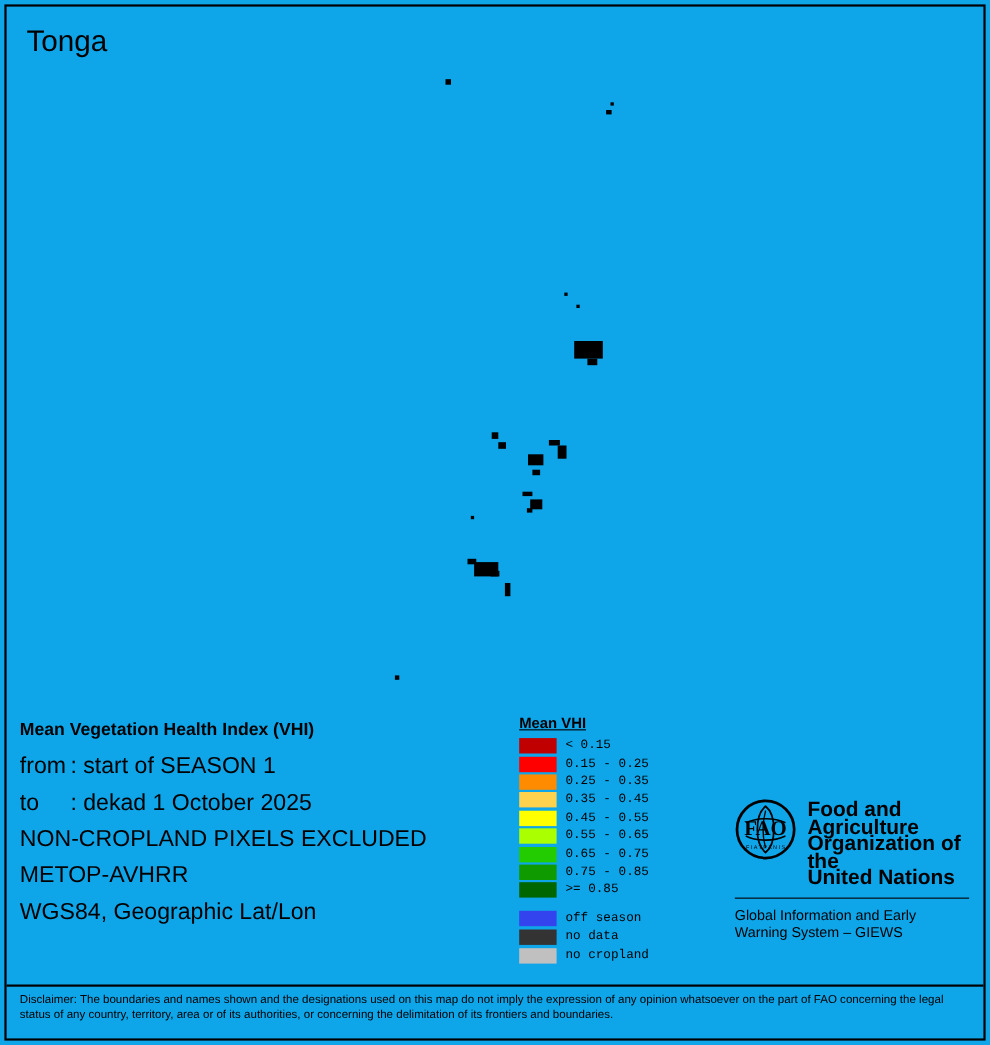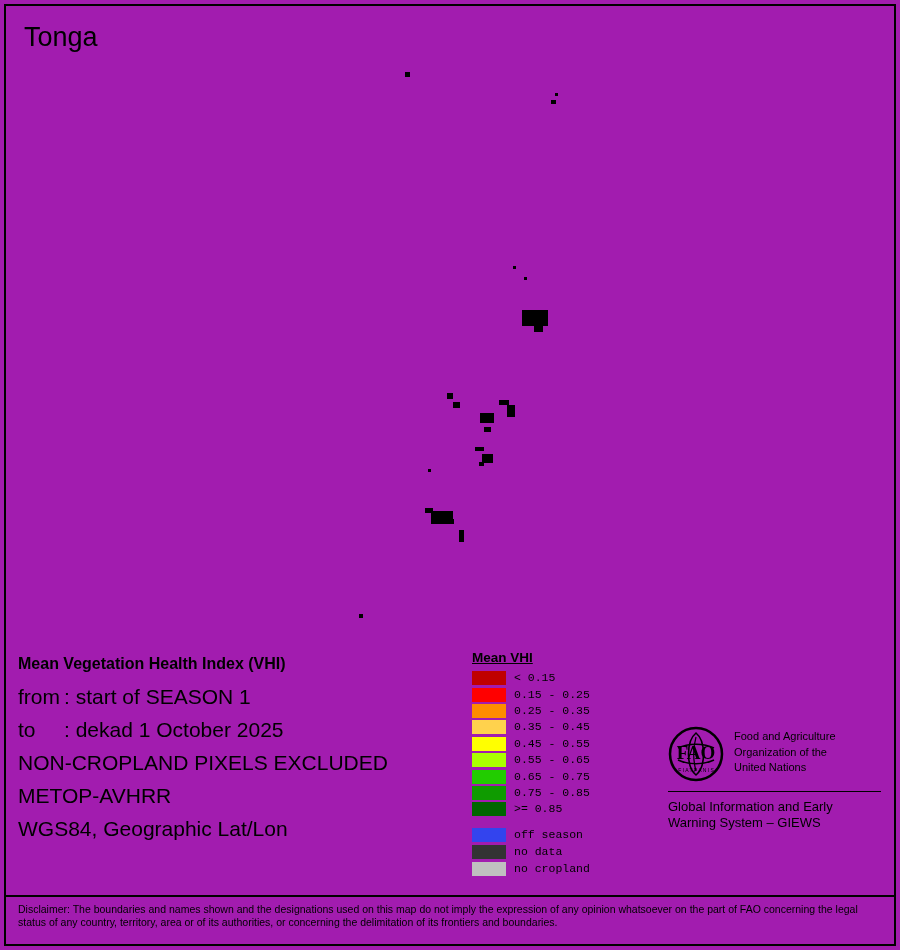--- a/index.html
+++ b/index.html
@@ -7,21 +7,21 @@
     padding: 0;
     background: #ffffff;
   }
   body {
     font-family: "Liberation Sans", sans-serif;
   }
   #page {
     position: relative;
     width: 900px;
     height: 950px;
-    background: #a21caf;
+    background: #0ea5e9;
     box-sizing: border-box;
     overflow: hidden;
   }
   .frame {
     position: absolute;
     left: 4px;
     top: 4px;
     width: 892px;
     height: 942px;
     border: 2px solid #000000;
@@ -118,22 +118,22 @@
     display: flex;
     align-items: flex-start;
   }
   .fao-emblem {
     width: 56px;
     height: 56px;
     flex: none;
     margin-right: 10px;
   }
   .fao-name {
-    font-size: 11px;
-    font-weight: normal;
+    font-size: 19px;
+    font-weight: bold;
     line-height: 15.5px;
     color: #000000;
     padding-top: 3px;
   }
   .fao-rule {
     border-top: 1.5px solid #000000;
     margin: 9px 0 7px 0;
     width: 213px;
   }
   .fao-sub {

